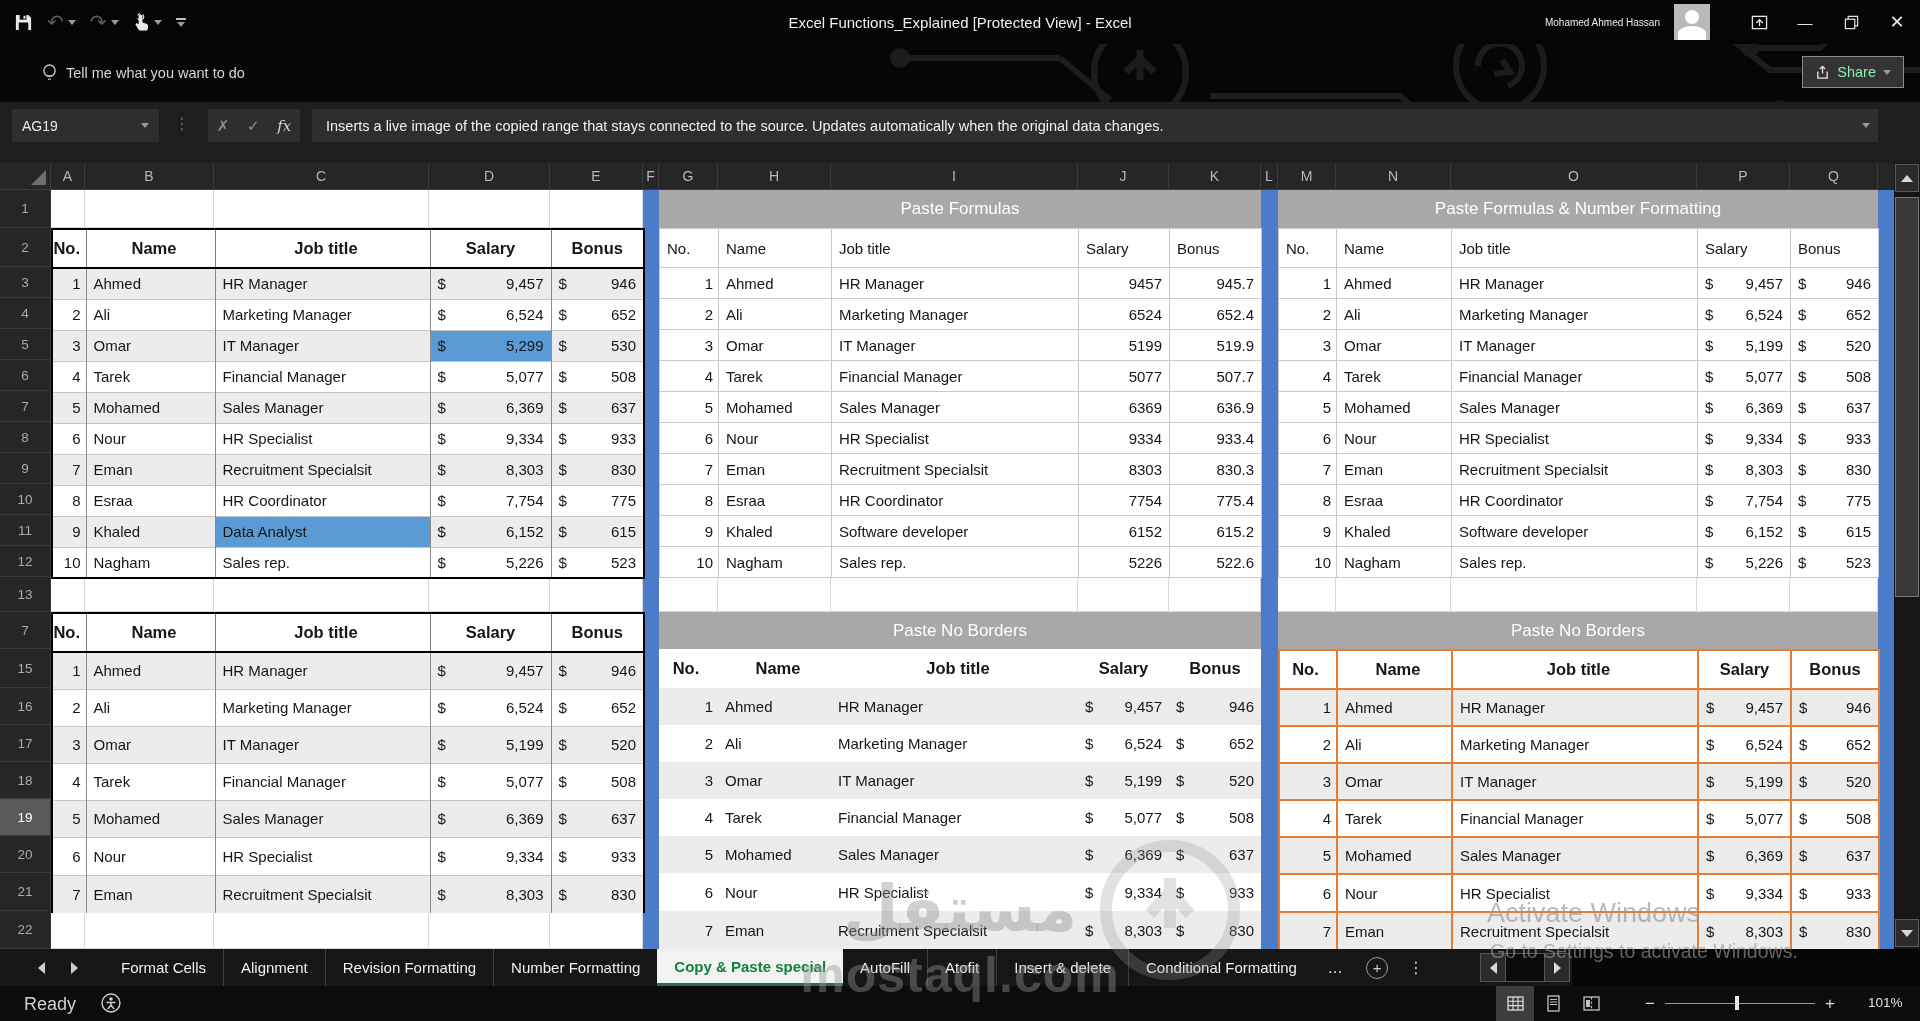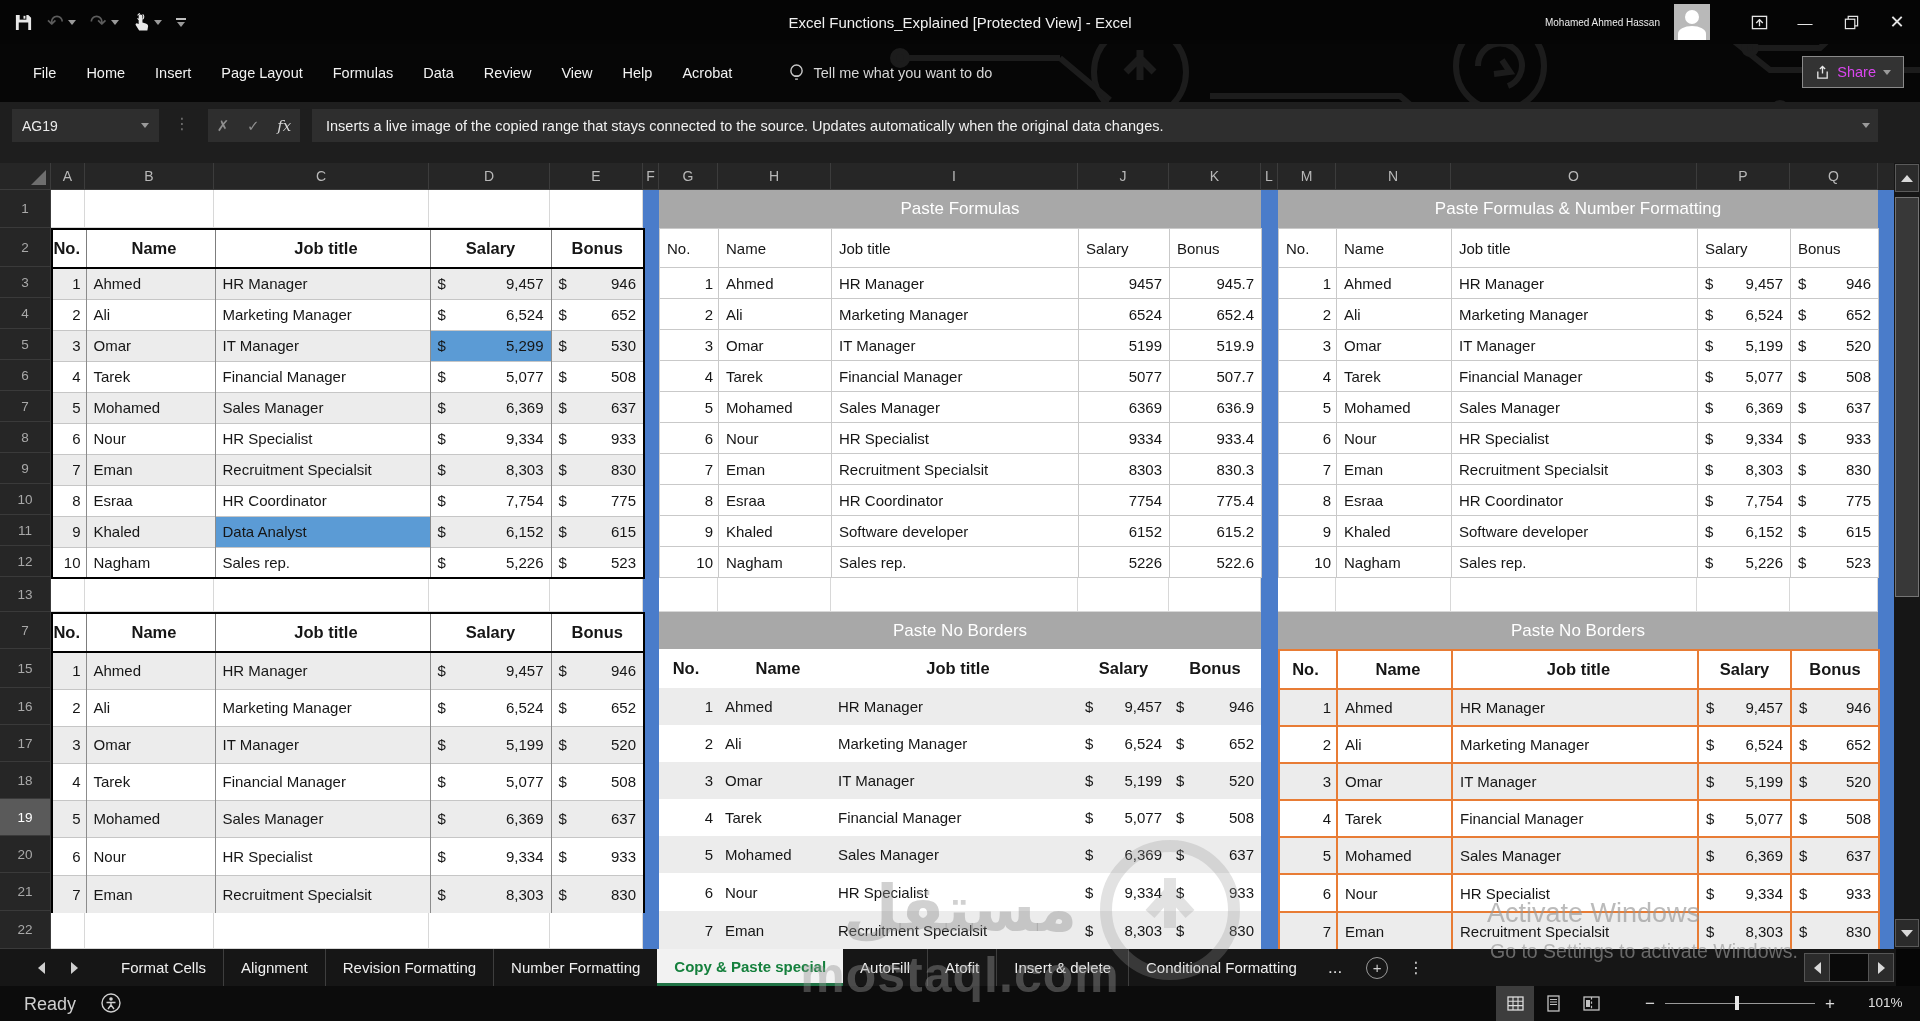--- a/index.html
+++ b/index.html
@@ -22,21 +22,21 @@
   .avatar:before { content:''; position:absolute; left:11px; top:6px; width:14px; height:14px; border-radius:50%; background:#fff; }
   .avatar:after { content:''; position:absolute; left:4px; top:22px; width:28px; height:16px; border-radius:50% 50% 0 0; background:#fff; }
   .winbtn { width:46px; height:44px; display:flex; align-items:center; justify-content:center; color:#e4e4e4; font-size:15px; }
 
   
   .menubar { position:absolute; left:0; top:44px; width:1920px; height:58px; display:flex; align-items:center; z-index:19; }
   .menu-items { display:flex; align-items:center; padding-left:18px; }
   .mitem { color:#f2f2f2; font-size:14.5px; padding:8px 15px; white-space:nowrap; }
   .tellme { display:flex; align-items:center; gap:9px; margin-left:42px; color:#d6d6d6; font-size:14.5px; }
   .sharebtn { position:absolute; right:16px; top:12px; height:32px; padding:0 12px; background:#333; border:1px solid #8a8a8a;
-              display:flex; align-items:center; gap:7px; color:#d946ef; font-size:14.5px; }
+              display:flex; align-items:center; gap:7px; color:#86efac; font-size:14.5px; }
 
   
   .formulaarea { position:absolute; left:0; top:102px; width:1920px; height:61px; background:#1e1e1e; z-index:18; }
   .namebox { position:absolute; left:12px; top:7px; width:147px; height:33px; background:#2e2e2e; display:flex; align-items:center;
              color:#eaeaea; font-size:14px; padding:0 10px; justify-content:space-between; }
   .fdots { position:absolute; left:174px; top:12px; color:#6f6f6f; font-size:16px; letter-spacing:1px; }
   .fxbox { position:absolute; left:208px; top:7px; width:92px; height:33px; background:#2e2e2e; display:flex; align-items:center;
            justify-content:space-around; color:#8f8f8f; font-size:15px; }
   .fxbox .fx { font-family:"DejaVu Serif",serif; font-style:italic; color:#d6d6d6; font-size:15px; }
   .fbar { position:absolute; left:312px; top:7px; width:1566px; height:33px; background:#2e2e2e; display:flex; align-items:center;
@@ -94,21 +94,21 @@
            display:flex; align-items:center; justify-content:center; }
   .vs-thumb { position:absolute; left:1px; top:34px; width:24px; height:400px; background:#383838; border:1px solid #757575; }
   .vs-down { position:absolute; left:1px; bottom:2px; width:24px; height:28px; background:#2b2b2b; border:1px solid #5a5a5a;
              display:flex; align-items:center; justify-content:center; }
   .tri-up { width:0; height:0; border-left:6px solid transparent; border-right:6px solid transparent; border-bottom:7px solid #d9d9d9; }
   .tri-down { width:0; height:0; border-left:6px solid transparent; border-right:6px solid transparent; border-top:7px solid #d9d9d9; }
   .tri-left { width:0; height:0; border-top:6px solid transparent; border-bottom:6px solid transparent; border-right:7px solid #d9d9d9; }
   .tri-right { width:0; height:0; border-top:6px solid transparent; border-bottom:6px solid transparent; border-left:7px solid #d9d9d9; }
 
   
-  .tabbar { position:absolute; left:0; top:949px; width:1896px; height:37px; background:#161616; display:flex; align-items:stretch; z-index:12; }
+  .tabbar { position:absolute; left:0; top:949px; width:1572px; height:37px; background:#161616; display:flex; align-items:stretch; z-index:12; }
   .tabnav { display:flex; align-items:center; gap:26px; padding:0 26px 0 38px; }
   .tabs { display:flex; align-items:stretch; }
   .tab { display:flex; align-items:center; padding:0 17px; color:#efefef; font-size:15px; white-space:nowrap; }
   .tab + .tab { border-left:1px solid #3e3e3e; }
   .tab.active { background:#f2f2f2; color:#15803d; font-weight:700; border-left:none; border-bottom:3px solid #217346; }
   .tab.active + .tab { border-left:none; }
   .taboverflow { display:flex; align-items:center; color:#e0e0e0; font-size:17px; padding:0 14px; }
   .newsheet { width:22px; height:22px; border:1.5px solid #9a9a9a; border-radius:50%; color:#cfcfcf; display:flex; align-items:center;
               justify-content:center; font-size:15px; align-self:center; margin:0 10px; }
   .tabdots { color:#d0d0d0; font-size:16px; align-self:center; margin:0 10px; }
@@ -209,32 +209,20 @@
         <svg width="15" height="15" viewBox="0 0 16 16">
             <rect x="1.5" y="4.5" width="10" height="10" fill="none" stroke="#e4e4e4" stroke-width="1.3"></rect>
             <path d="M4.5 4.5v-3h10v10h-3" fill="none" stroke="#e4e4e4" stroke-width="1.3"></path>
           </svg>
       </span>
       <span class="winbtn" style="font-size:18px;">✕</span>
     </div>
   </div>
 
   <div class="menubar">
-    <div class="menu-items" id="menu-items">
-        <div class="mitem">File</div>
-        <div class="mitem">Home</div>
-        <div class="mitem">Insert</div>
-        <div class="mitem">Page Layout</div>
-        <div class="mitem">Formulas</div>
-        <div class="mitem">Data</div>
-        <div class="mitem">Review</div>
-        <div class="mitem">View</div>
-        <div class="mitem">Help</div>
-        <div class="mitem">Acrobat</div>
-      </div>
     <div class="tellme">
       <svg width="15" height="20" viewBox="0 0 16 21">
           <circle cx="8" cy="8" r="6" fill="none" stroke="#c9c9c9" stroke-width="1.5"></circle>
           <path d="M6 14h4 M6.5 17h3" stroke="#c9c9c9" stroke-width="1.5"></path>
         </svg>
       <span>Tell me what you want to do</span>
     </div>
     <div class="sharebtn">
       <svg width="15" height="15" viewBox="0 0 16 16">
           <path d="M3 7v7h10V7" fill="none" stroke="#e8e8e8" stroke-width="1.4"></path>

